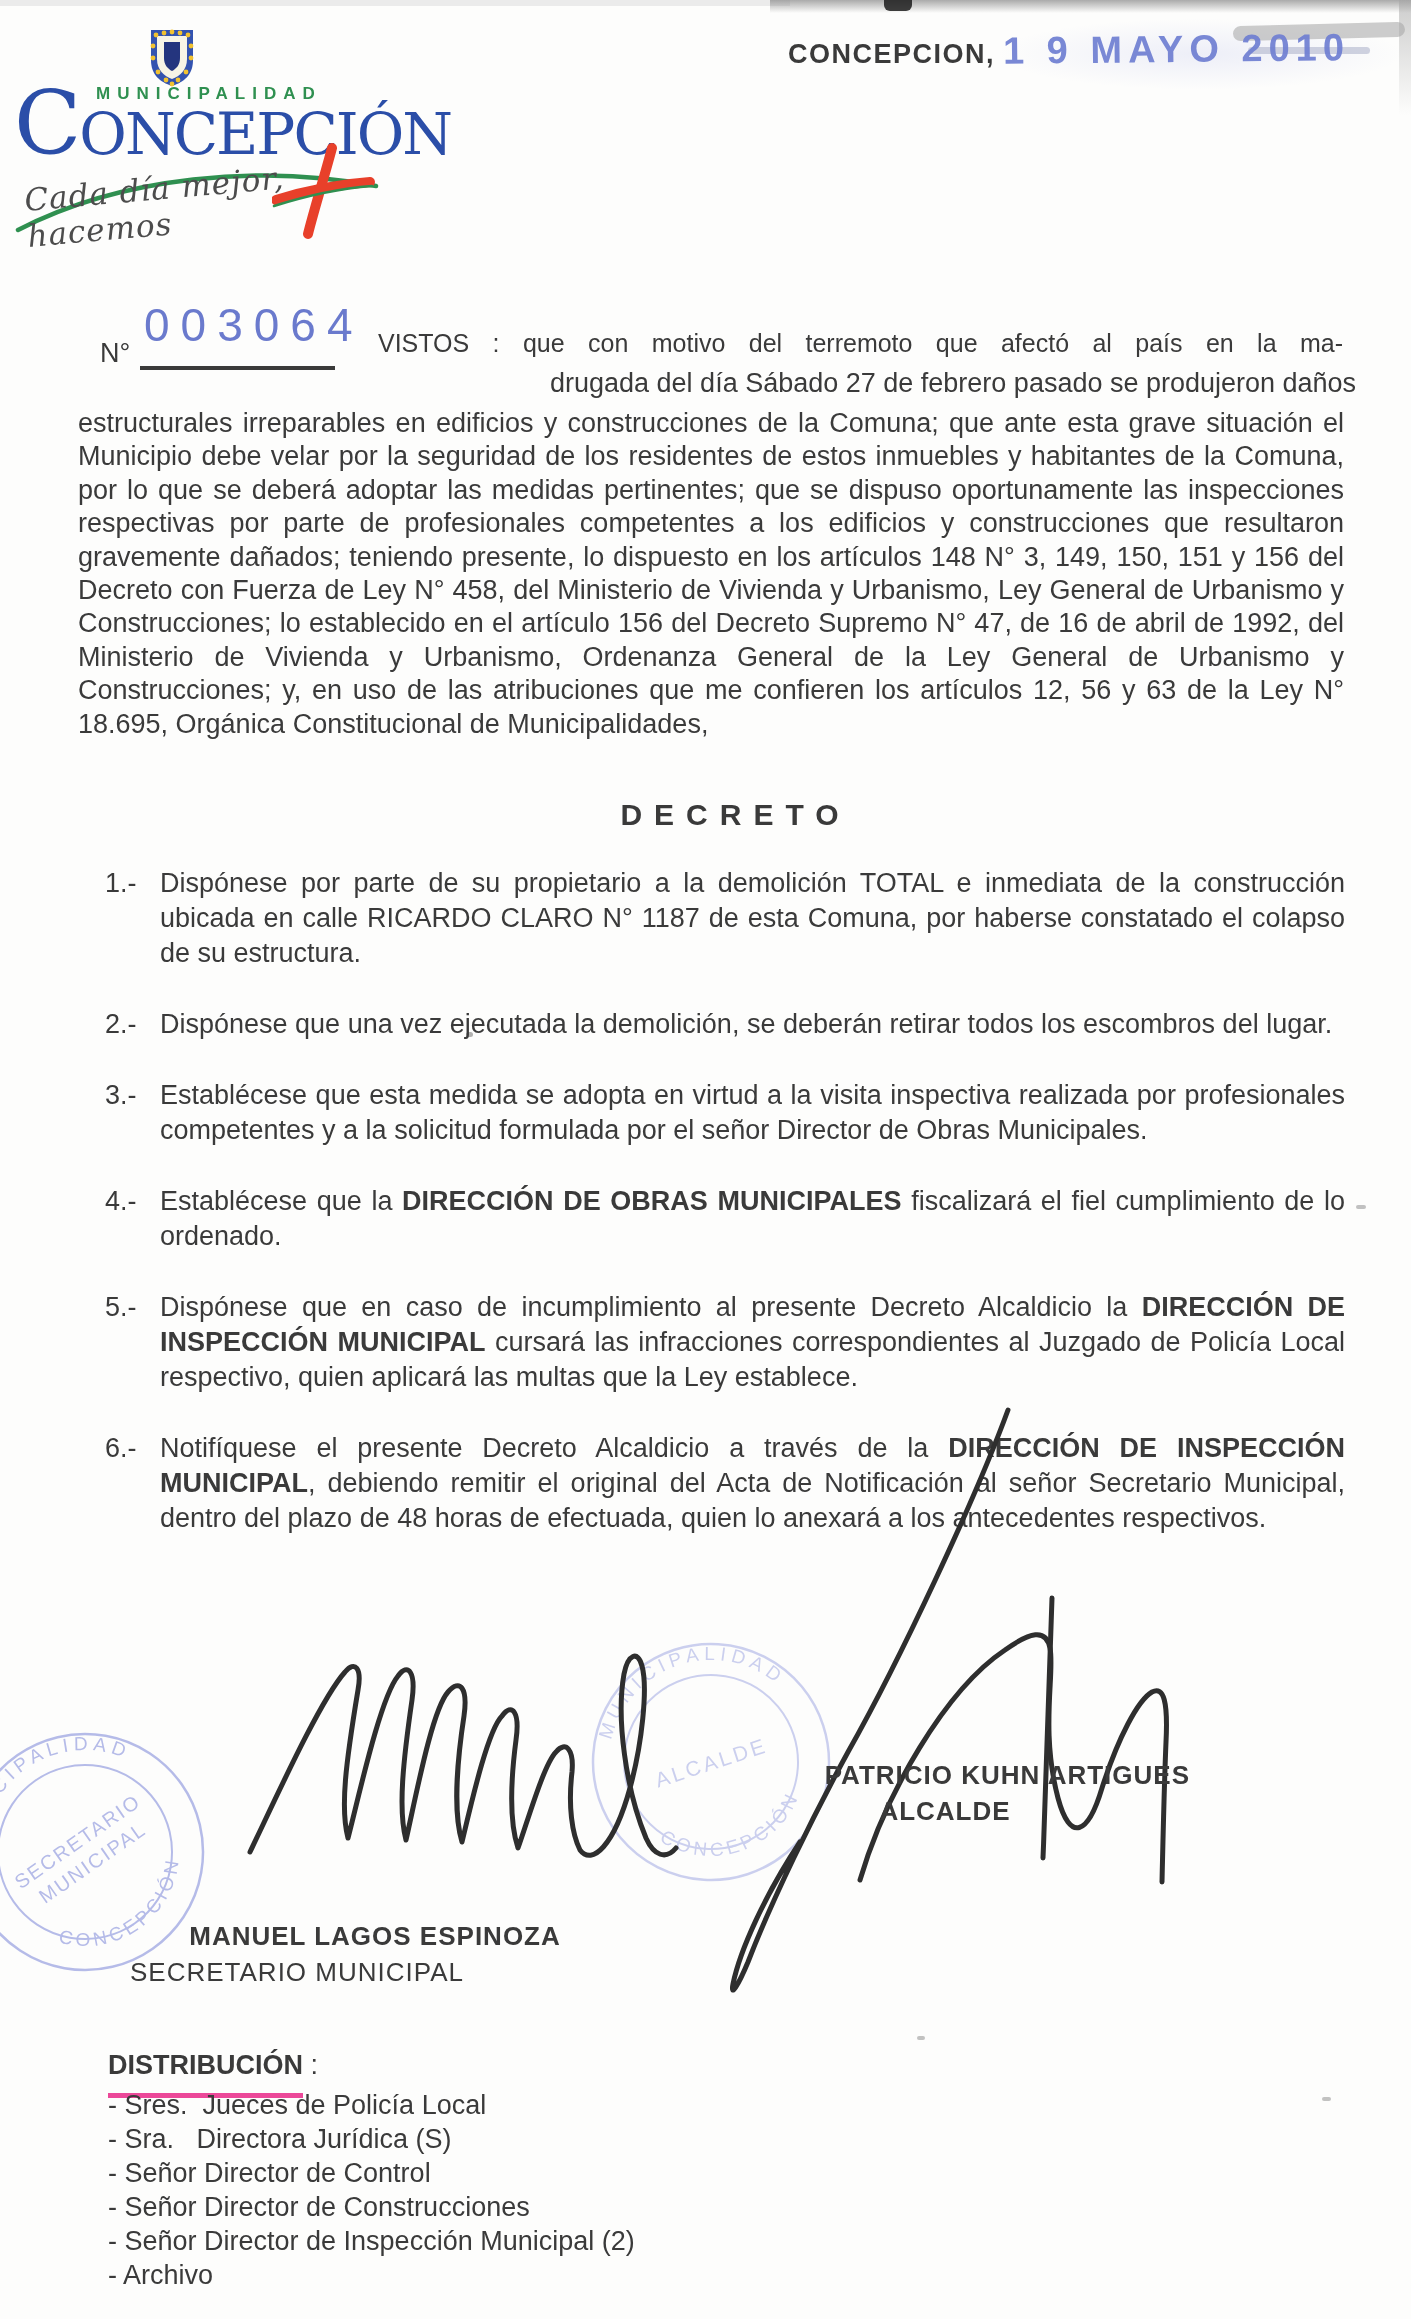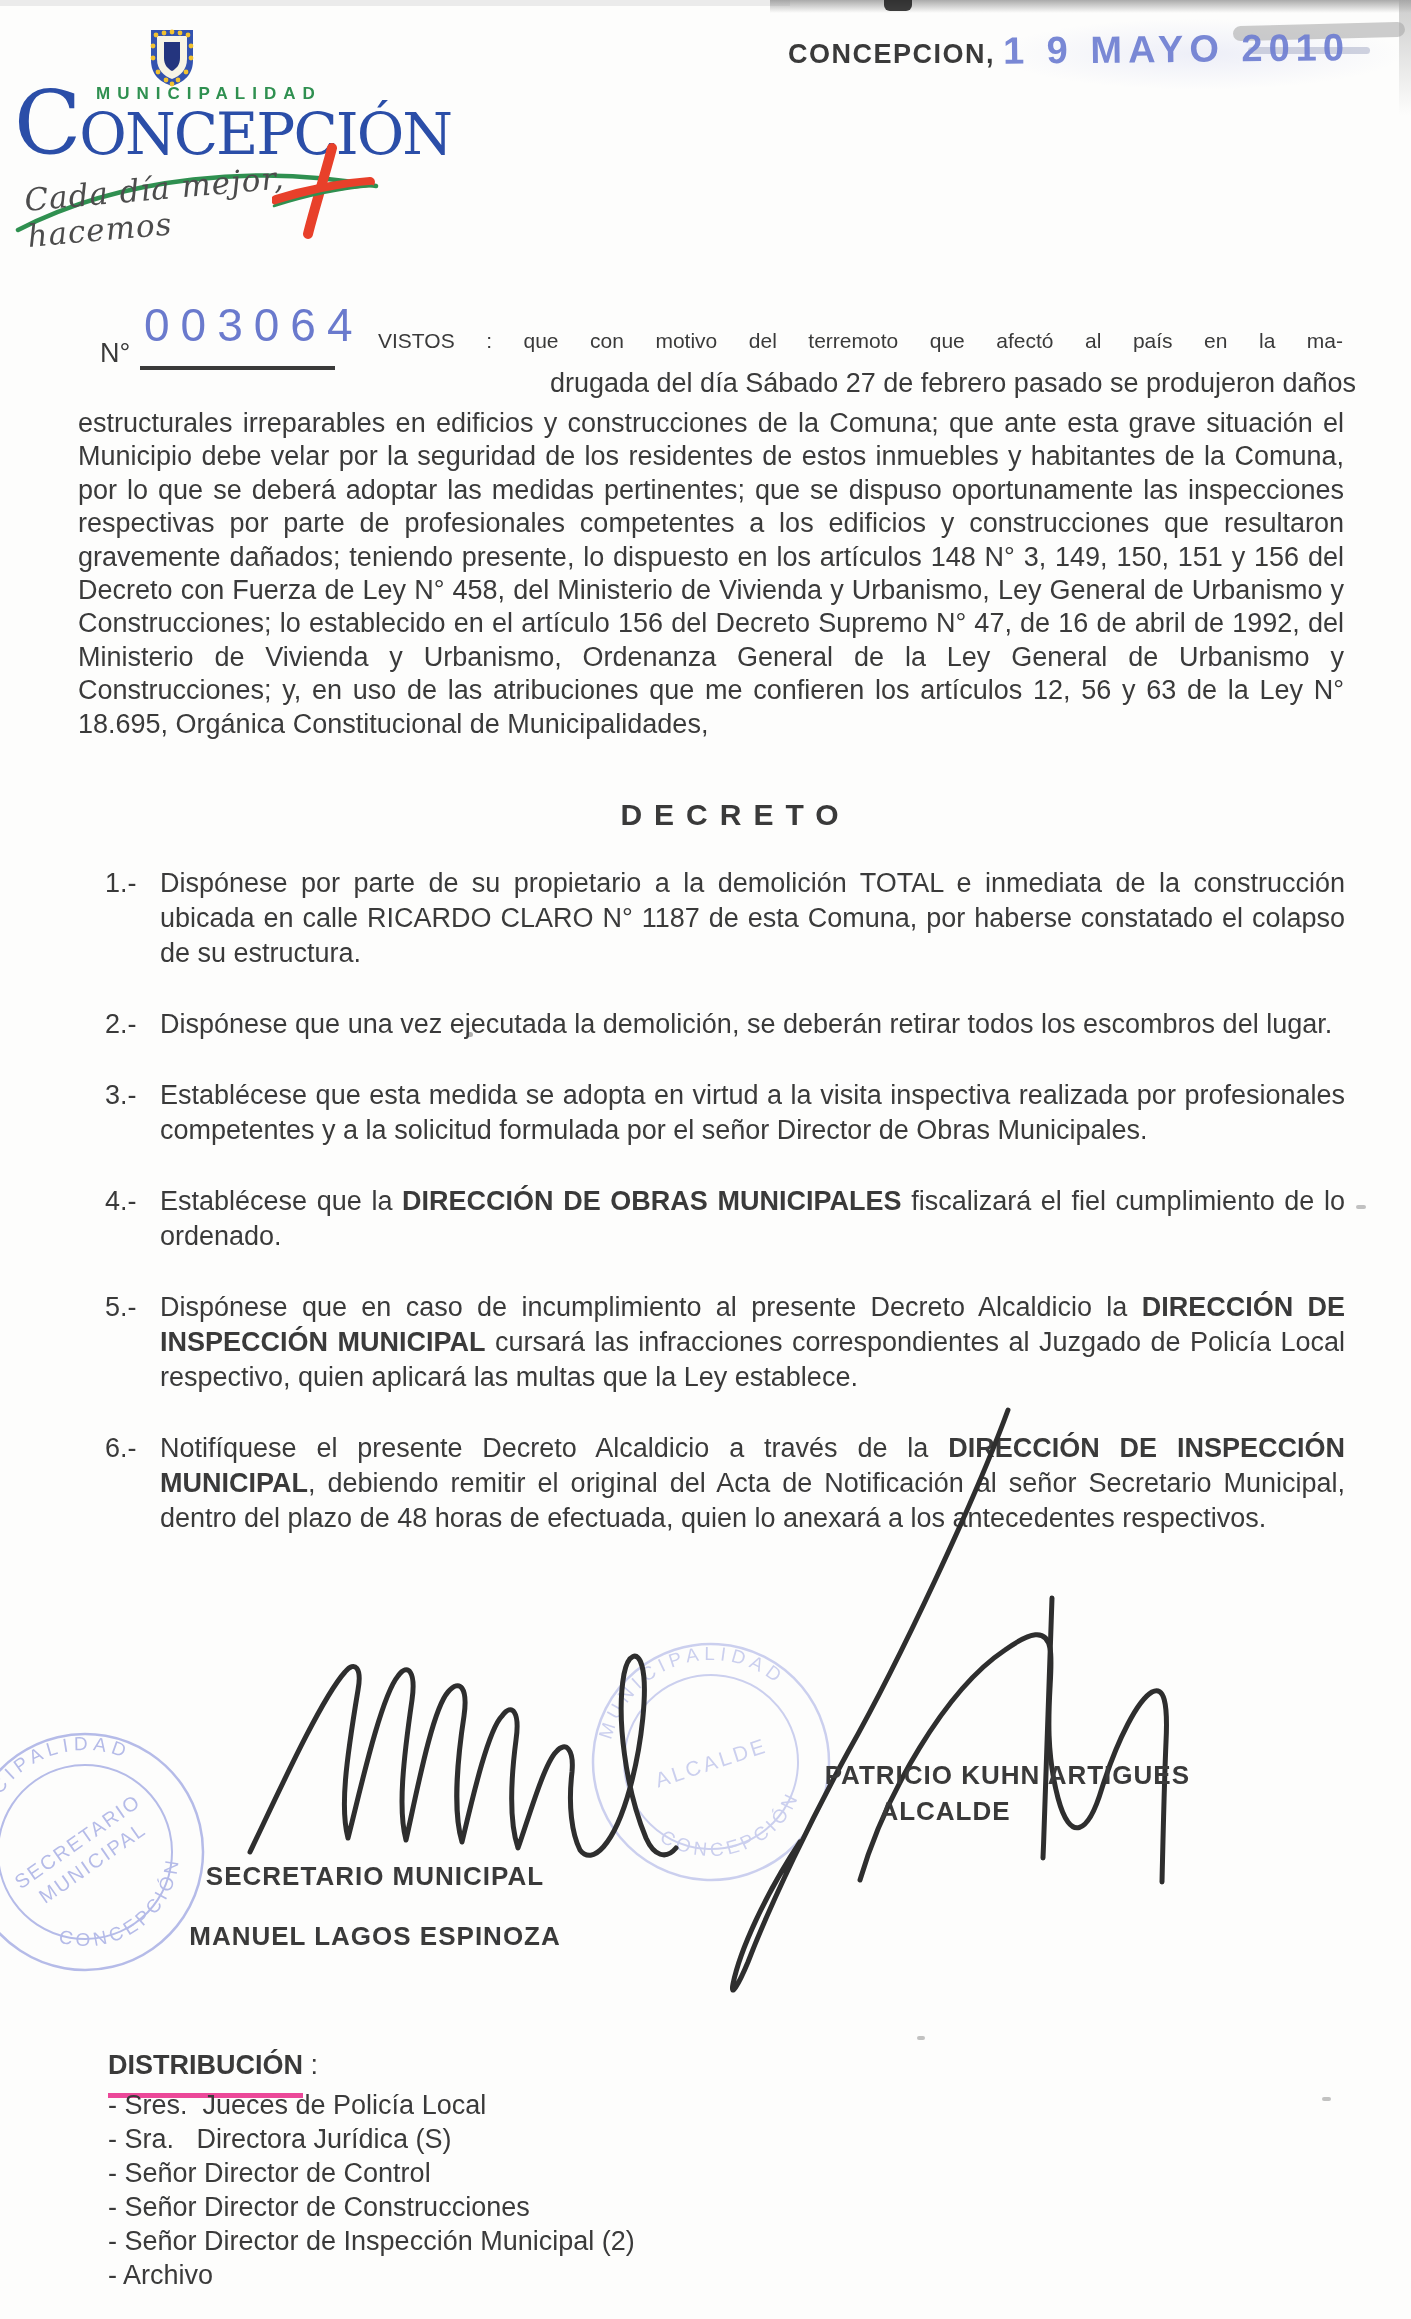--- a/index.html
+++ b/index.html
@@ -35,39 +35,39 @@
   
   .place{position:absolute;left:788px;top:39px;font-size:27px;font-weight:700;letter-spacing:1.5px;color:#3a3a3a;}
   .date-stamp{position:absolute;left:1003px;top:28px;font-size:38px;font-weight:700;letter-spacing:6px;color:#6f7fd2;transform:rotate(-.6deg);opacity:.92;}
 
   
   .num-label{position:absolute;left:100px;top:338px;font-size:27px;}
   .num-stamp{position:absolute;left:144px;top:298px;font-size:46px;font-weight:400;letter-spacing:11px;color:#5b6cc8;opacity:.9;}
   .num-underline{position:absolute;left:140px;top:366px;width:195px;height:4px;background:#3a3a3a;}
 
   
-  .vistos-line1{position:absolute;left:378px;top:329px;width:965px;font-size:21px;text-align:justify;text-align-last:justify;}
+  .vistos-line1{position:absolute;left:378px;top:329px;width:965px;font-size:25px;text-align:justify;text-align-last:justify;}
   .vistos-line2{position:absolute;left:550px;top:368px;font-size:27px;}
   .vistos-body{position:absolute;left:78px;top:407px;width:1266px;font-size:27px;line-height:33.4px;text-align:justify;}
 
   
   .decreto-title{position:absolute;left:0;top:798px;width:100%;box-sizing:border-box;padding-left:60px;text-align:center;font-size:30px;font-weight:700;letter-spacing:12px;}
   .decree-items{position:absolute;left:105px;top:866px;width:1240px;}
   .decree-item{position:relative;margin-bottom:36px;font-size:27px;line-height:35px;}
   .item-num{position:absolute;left:0;top:0;}
   .item-body{margin-left:55px;text-align:justify;}
   .b{font-weight:700;}
   .closing{position:absolute;left:0;top:1600px;width:100%;box-sizing:border-box;padding-left:58px;text-align:center;font-size:27px;font-weight:700;letter-spacing:.5px;}
 
   
   .sig-svg{position:absolute;pointer-events:none;}
   .alcalde-name{position:absolute;left:700px;top:1760px;width:490px;text-align:right;font-size:26px;font-weight:700;letter-spacing:1px;}
   .alcalde-title{position:absolute;left:700px;top:1796px;width:490px;text-align:center;font-size:26px;font-weight:700;letter-spacing:1px;}
   .secretario-name{position:absolute;left:130px;top:1921px;width:490px;text-align:center;font-size:26px;font-weight:700;letter-spacing:1px;}
-  .secretario-title{position:absolute;left:130px;top:1861px;width:490px;text-align:center;font-size:26px;font-weight:700;letter-spacing:1px;}
+  .secretario-title{position:absolute;left:130px;top:1957px;width:490px;font-size:26px;font-weight:400;letter-spacing:1px;}
   .stamp{position:absolute;pointer-events:none;}
 
   
   .distribution{position:absolute;left:108px;top:2050px;font-size:27px;}
   .dist-heading{font-weight:700;border-bottom:5px solid #ec4899;padding-bottom:13px;}
   .dist-colon{white-space:pre;}
   .dist-list{margin-top:7px;}
   .dist-item{line-height:34px;white-space:pre-wrap;}
 </style>
 </head>

